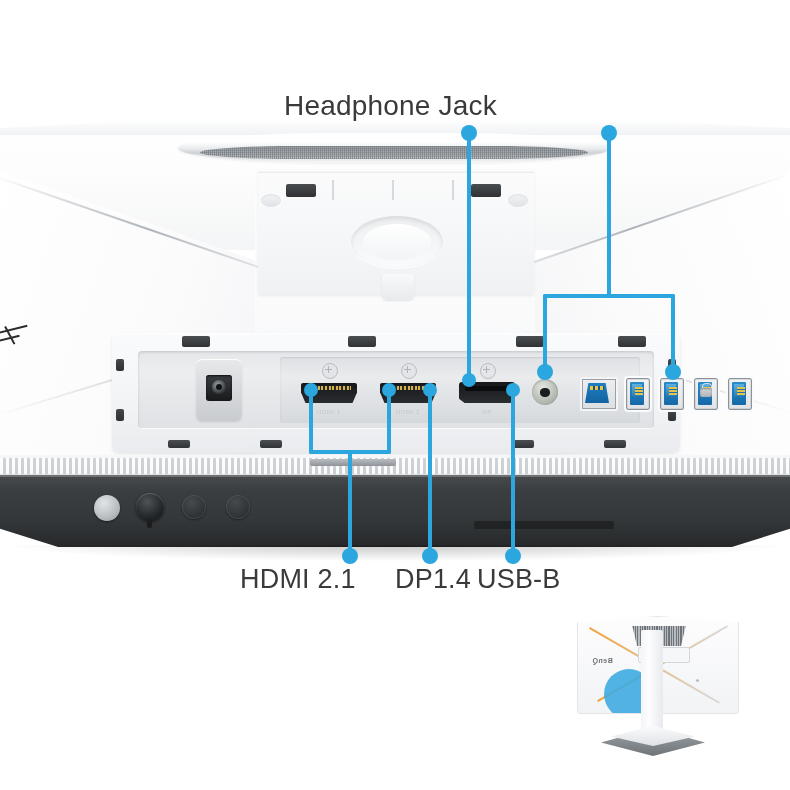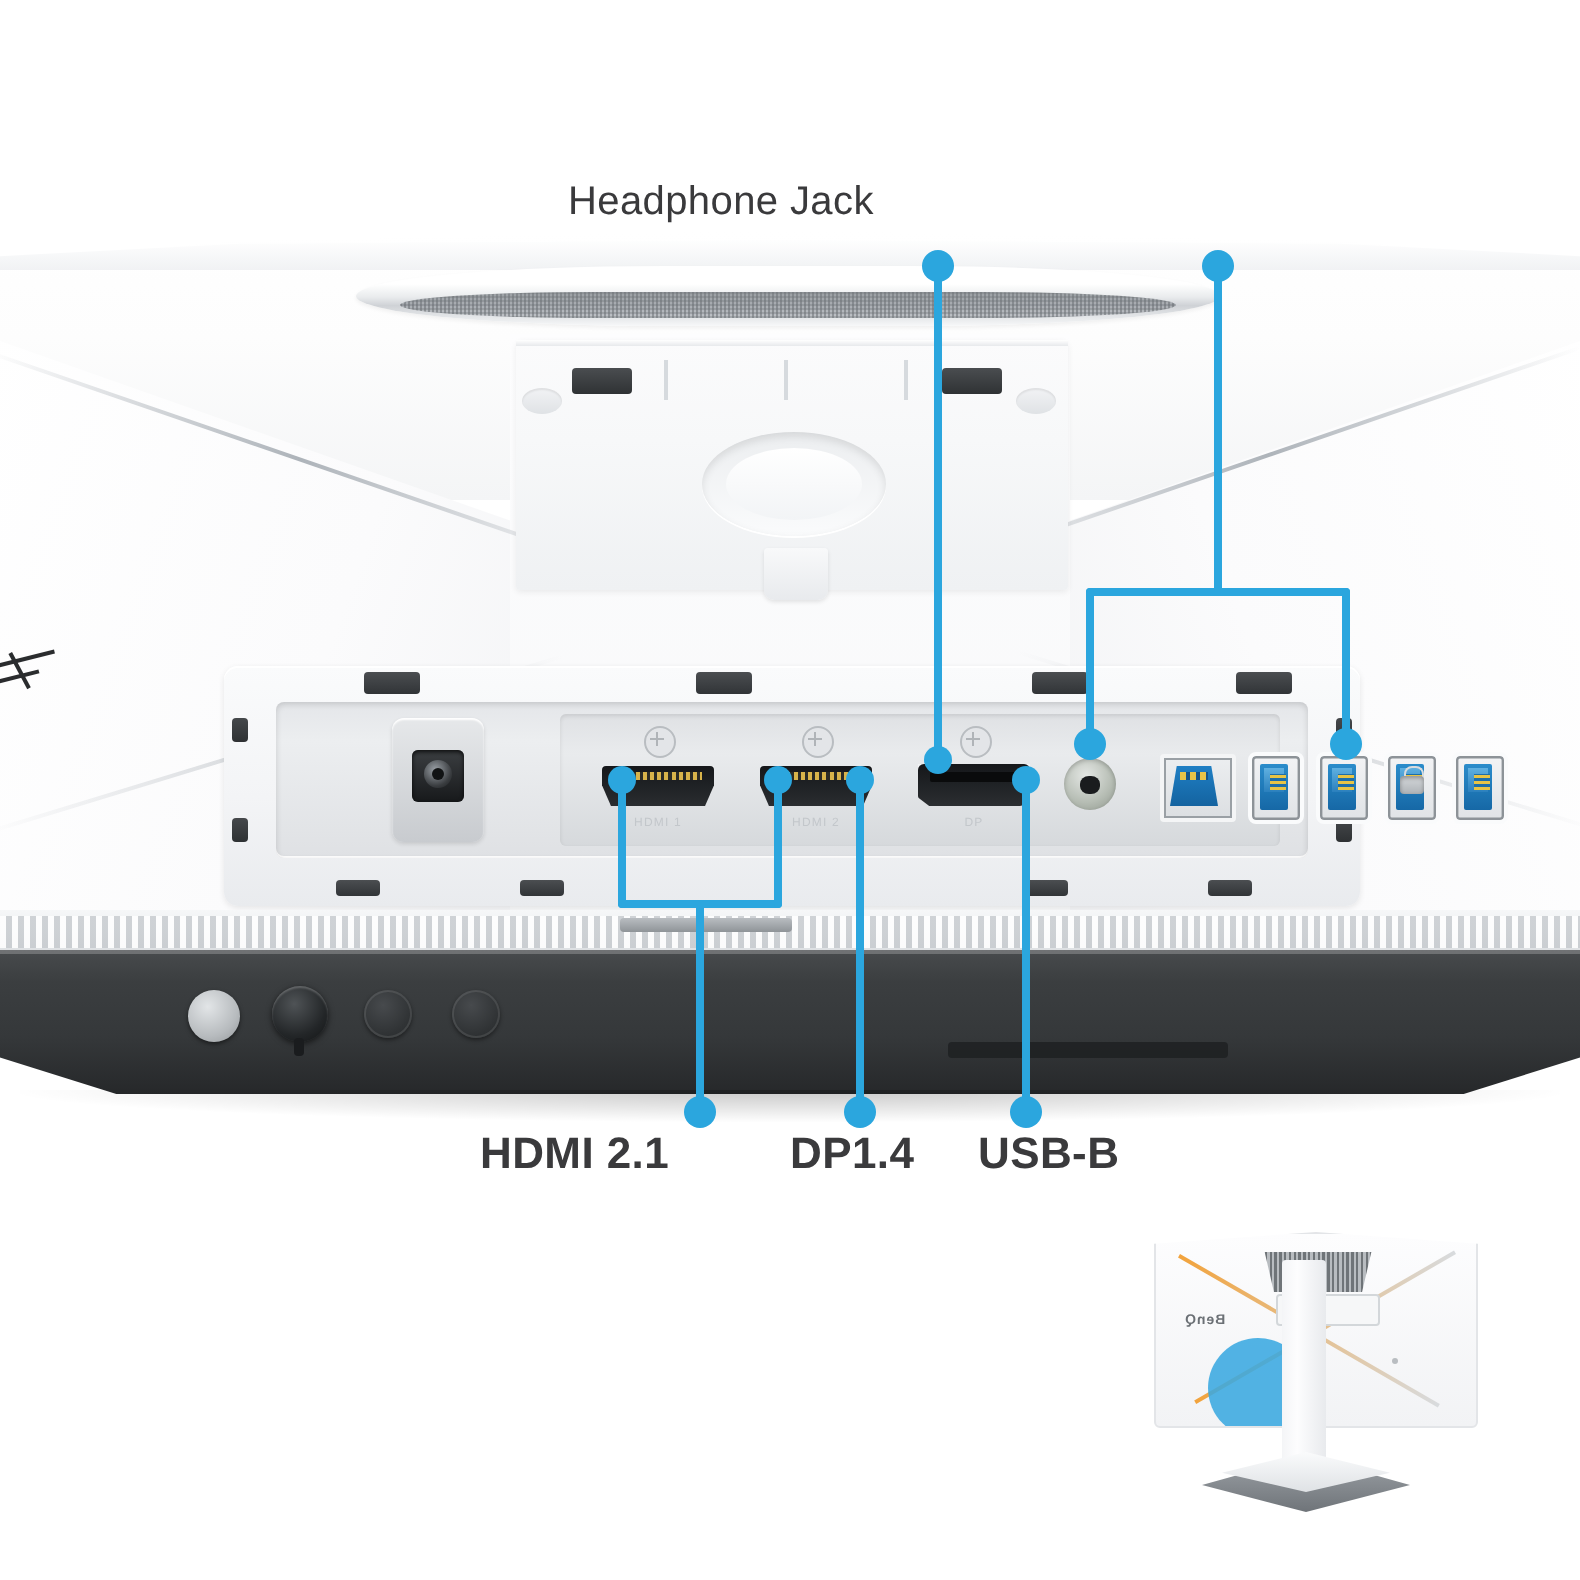--- a/index.html
+++ b/index.html
@@ -279,22 +279,22 @@
     position:absolute;left:10px;top:430px;width:770px;height:16px;
     background:radial-gradient(ellipse at 50% 0%, rgba(0,0,0,.22), rgba(0,0,0,0) 72%);
   }
 
   
   .callout-svg{position:absolute;left:0;top:0;width:790px;height:790px;pointer-events:none;}
   .label{
     position:absolute;color:#3a3a3c;font-weight:300;white-space:nowrap;
     font-family:"Liberation Sans", sans-serif;
   }
-  .label-top{font-size:20px;letter-spacing:.2px;}
-  .label-bot{font-size:22px;letter-spacing:.2px;font-weight:bold;}
+  .label-top{font-size:28px;letter-spacing:.2px;}
+  .label-bot{font-size:27px;letter-spacing:.2px;}
 
   
   .thumb{
     position:absolute;left:567px;top:612px;width:180px;height:160px;
     background:#ffffff;
   }
   .tb-panel{
     position:absolute;left:10px;top:4px;width:160px;height:96px;
     background:linear-gradient(180deg,#fdfdfe,#f2f3f5);
     border:1px solid #e3e5e8;border-radius:3px;
@@ -532,21 +532,21 @@
       <circle cx="350" cy="556" r="8"></circle>
       <circle cx="430" cy="556" r="8"></circle>
       <circle cx="513" cy="556" r="8"></circle>
     </g>
   </svg>
 
   <div class="label label-top" style="left:284px;top:90px;">Headphone Jack</div>
 
   <div class="label label-bot" style="left:240px;top:564px;">HDMI 2.1</div>
   <div class="label label-bot" style="left:395px;top:564px;">DP1.4</div>
-  <div class="label label-bot" style="left:489px;top:564px;text-align:center;">USB-B</div>
+  <div class="label label-bot" style="left:477px;top:564px;text-align:center;">USB-B</div>
 
   <div class="thumb">
     <div class="tb-panel">
       <div class="tb-x a"></div>
       <div class="tb-x b"></div>
       <div class="tb-vent"></div>
       <div class="tb-logo">BenQ</div>
       <div class="tb-highlight"></div>
       <div class="tb-bay"></div>
       <div class="tb-dot"></div>

